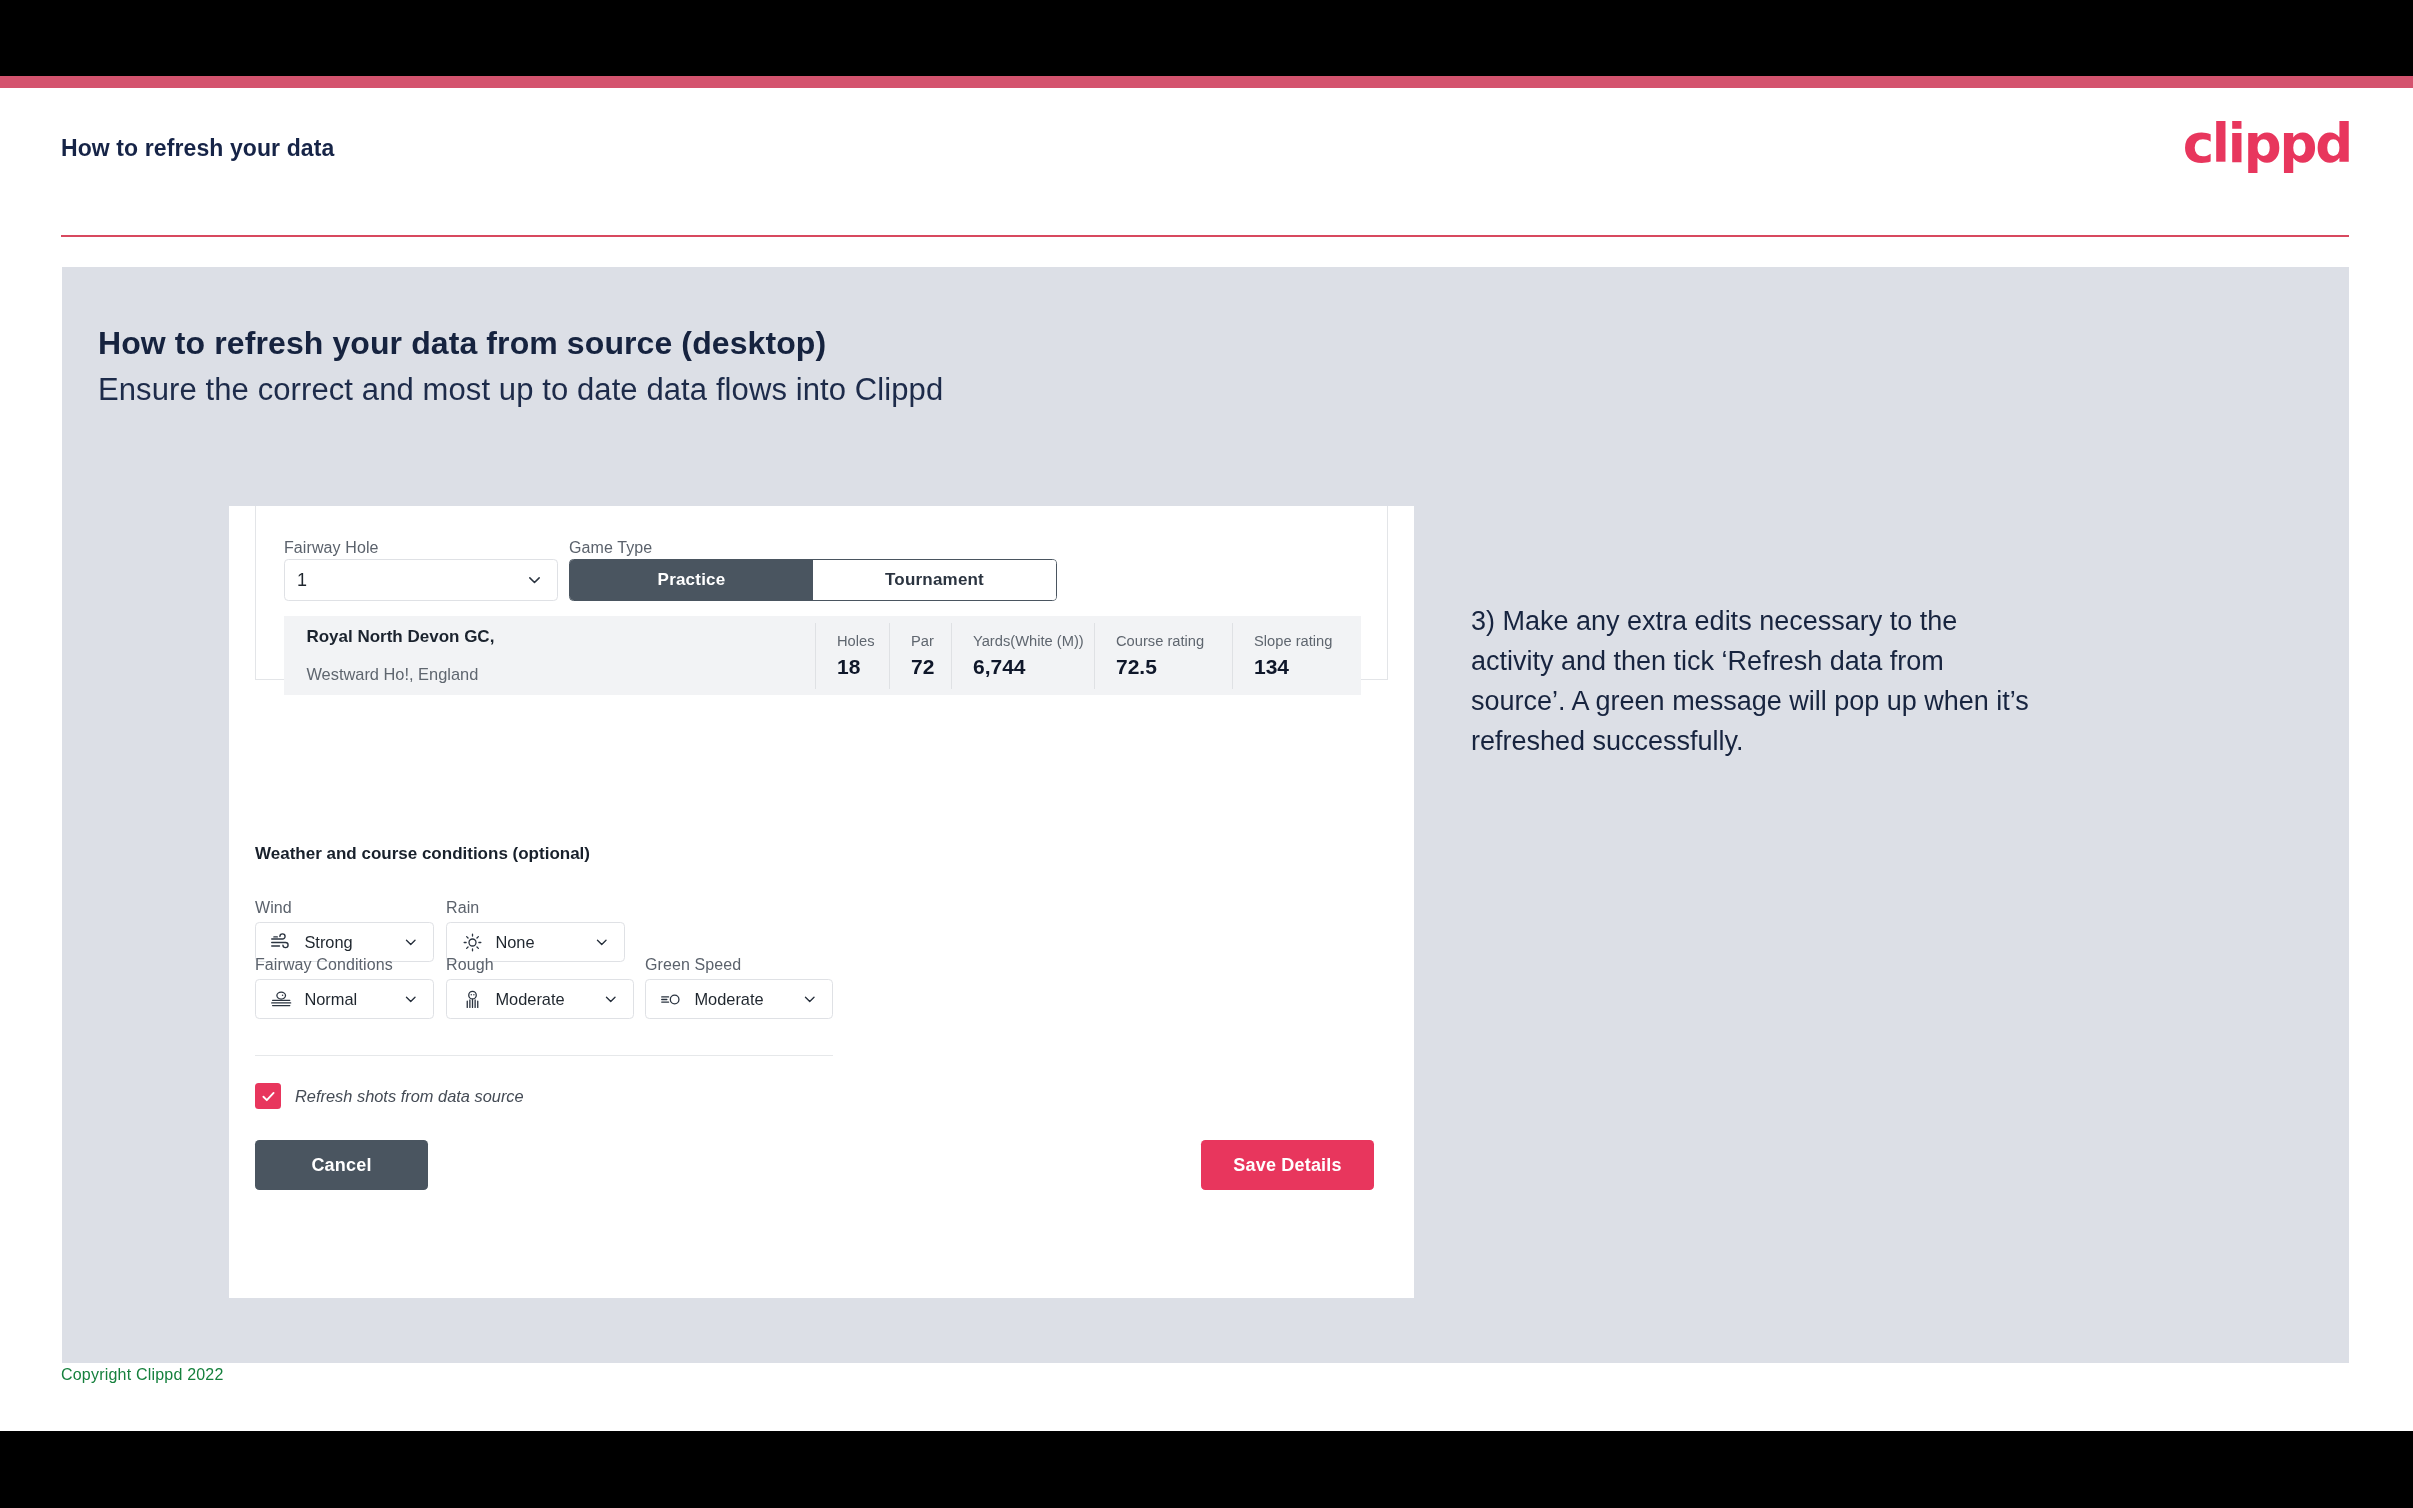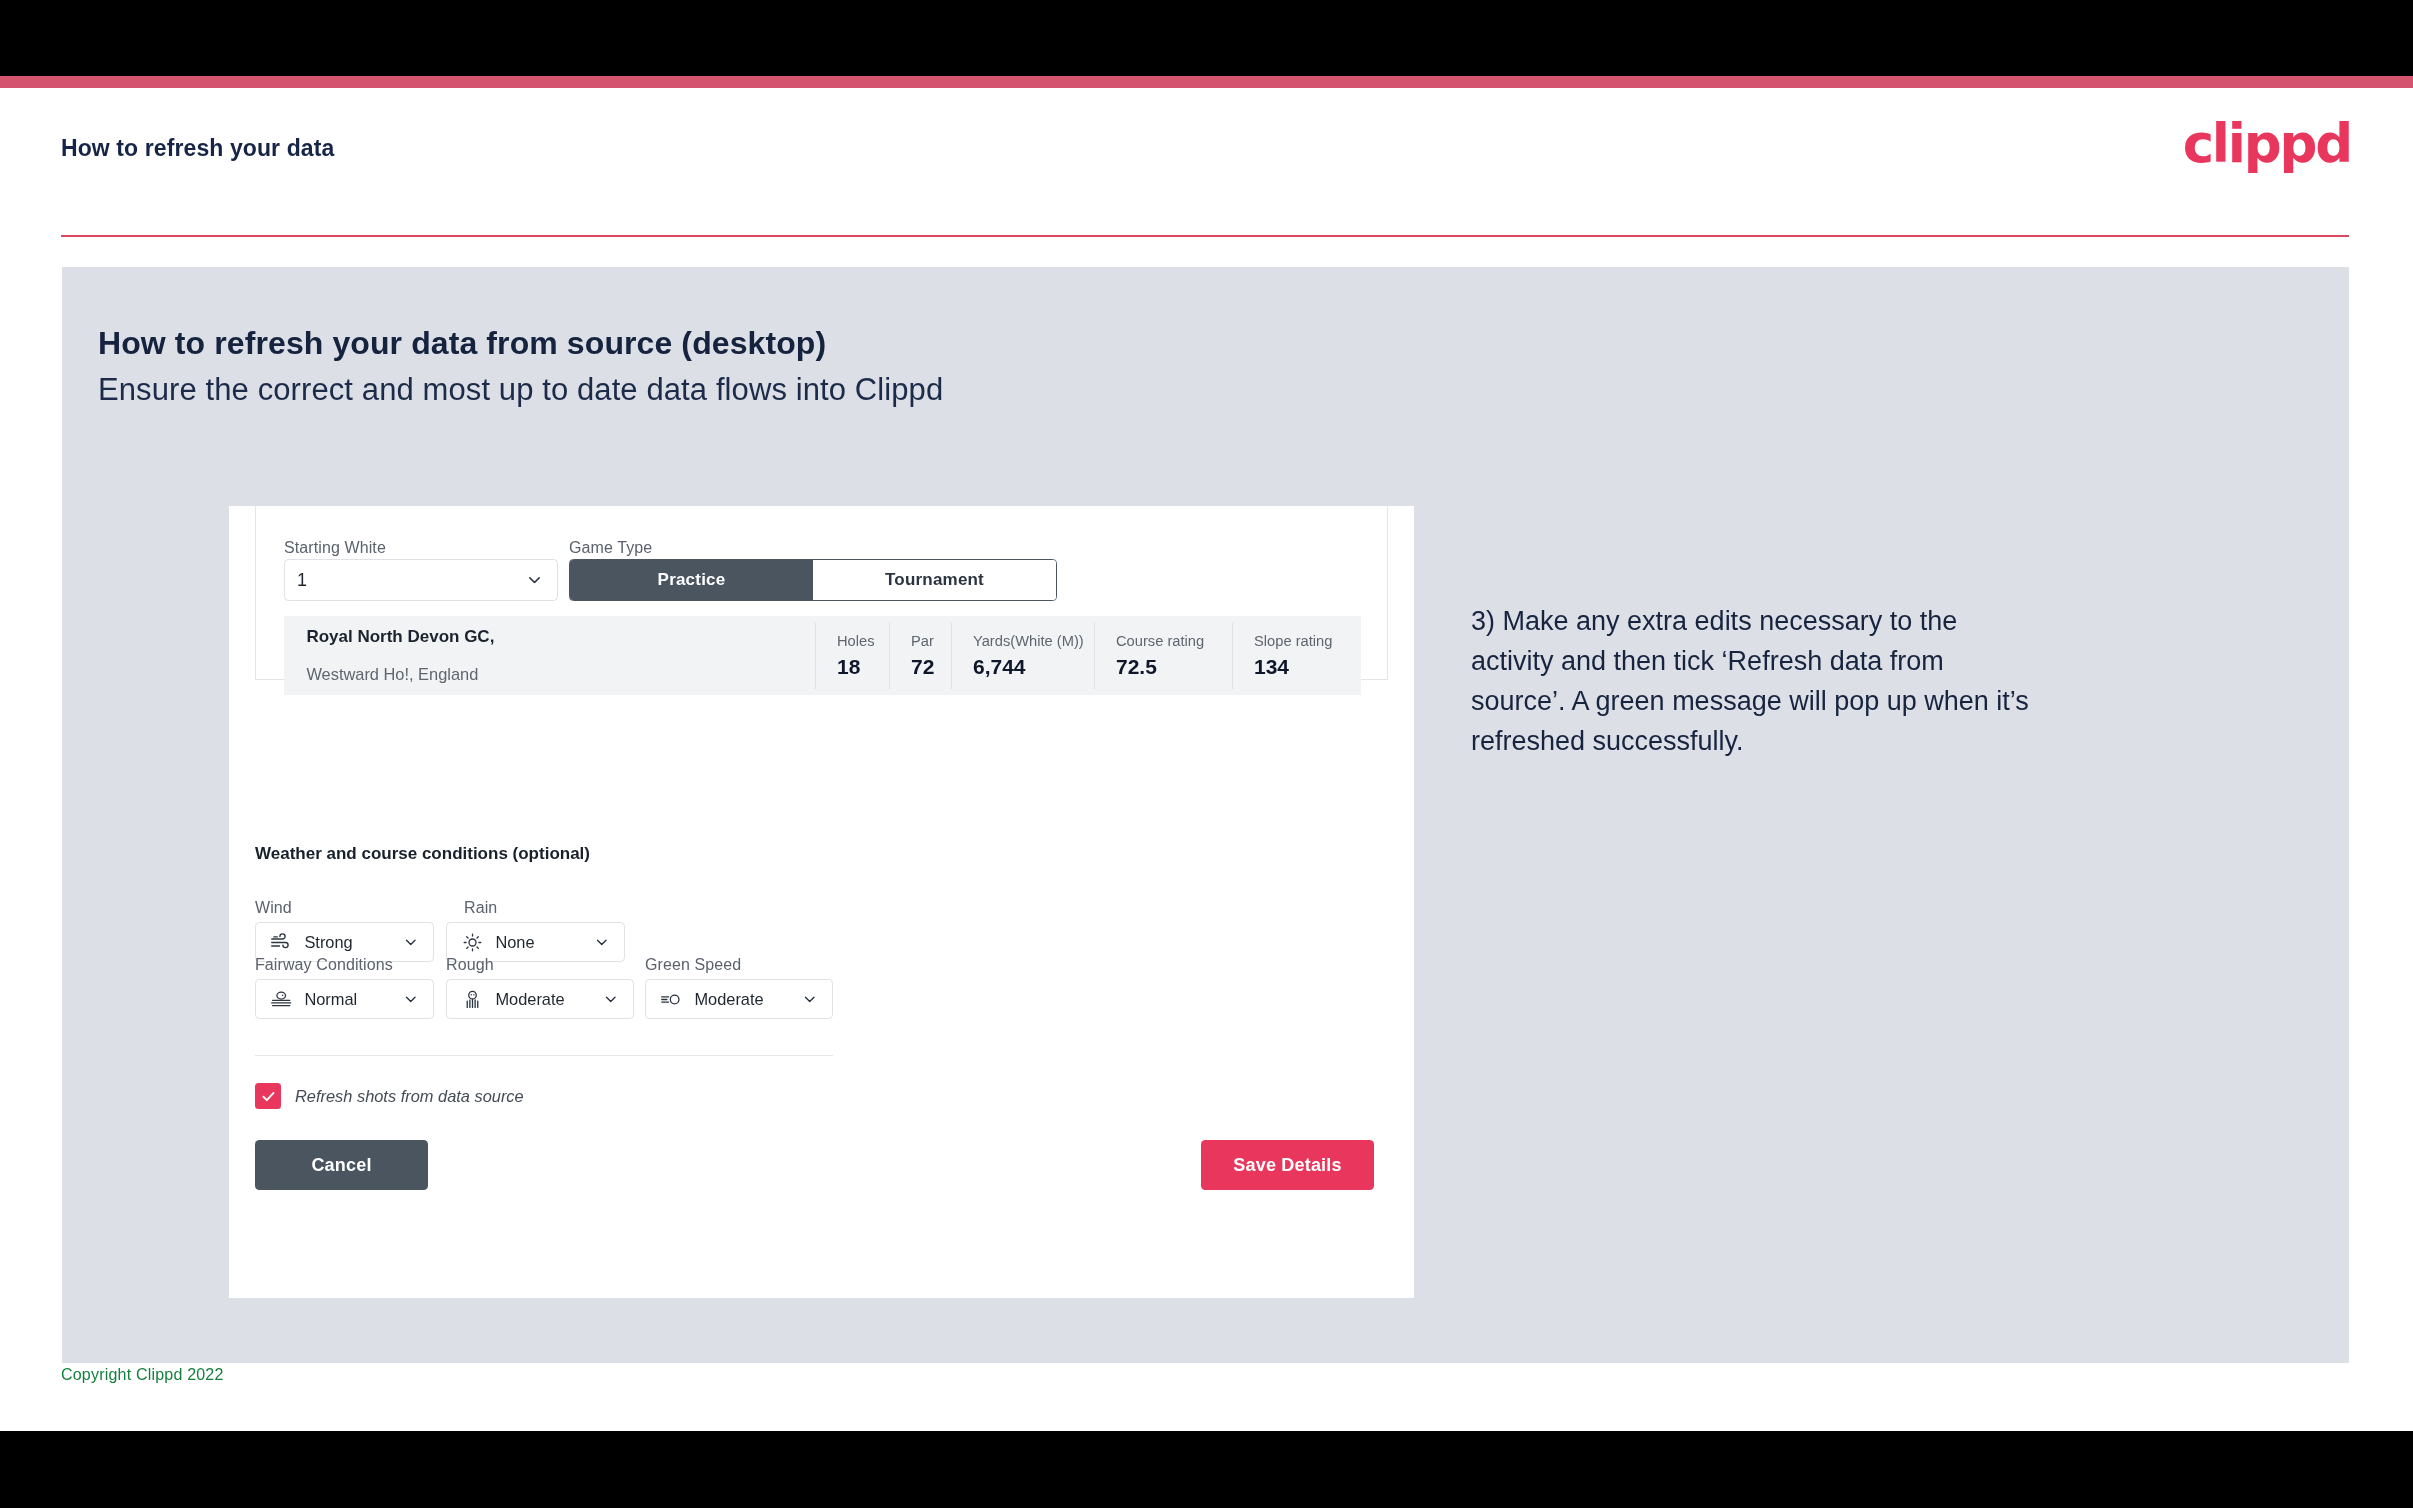--- a/index.html
+++ b/index.html
@@ -320,21 +320,21 @@
 
     <div class="instruction">3) Make any extra edits necessary to the activity and then tick ‘Refresh data from source’. A green message will pop up when it’s refreshed successfully.</div>
 
     <div class="app-shot">
 
       <div class="cut-field left"></div>
       <div class="cut-field right"></div>
 
       <div class="top-card">
 
-        <div class="field-label" style="left:28px; top:33px;">Starting White</div>
+        <div class="field-label" style="left:28px; top:33px;">Fairway Hole</div>
         <div class="select-box" style="left:28px; top:53px; width:274px; height:42px;">
           <span class="select-value">1</span>
           <span class="chevron">
             <svg width="17" height="17" viewBox="0 0 20 20" fill="none">
                 <path d="M4.5 7.5L10 13L15.5 7.5" stroke="#2b3440" stroke-width="1.8" stroke-linecap="round" stroke-linejoin="round"></path>
               </svg>
           </span>
         </div>
 
         <div class="field-label" style="left:313px; top:33px;">Game Type</div>
@@ -384,21 +384,21 @@
           </svg>
         </span>
         <span class="select-value small">Strong</span>
         <span class="chevron">
           <svg width="15.5" height="15.5" viewBox="0 0 20 20" fill="none">
               <path d="M4.5 7.5L10 13L15.5 7.5" stroke="#2b3440" stroke-width="1.8" stroke-linecap="round" stroke-linejoin="round"></path>
             </svg>
         </span>
       </div>
 
-      <div class="field-label" style="left:235px; top:393px;">Rain</div>
+      <div class="field-label" style="left:217px; top:393px;">Rain</div>
       <div class="select-box" style="left:217px; top:416px; width:179px; height:40px;">
         <span class="opt-icon">
           <svg width="21" height="21" viewBox="0 0 24 24" fill="none" stroke="#2b3440" stroke-width="1.5" stroke-linecap="round">
             <circle cx="12" cy="12" r="4"></circle>
             <path d="M12 2.5v2.2M12 19.3v2.2M2.5 12h2.2M19.3 12h2.2M5.3 5.3l1.6 1.6M17.1 17.1l1.6 1.6M18.7 5.3l-1.6 1.6M6.9 17.1l-1.6 1.6"></path>
           </svg>
         </span>
         <span class="select-value small">None</span>
         <span class="chevron">
           <svg width="15.5" height="15.5" viewBox="0 0 20 20" fill="none">

